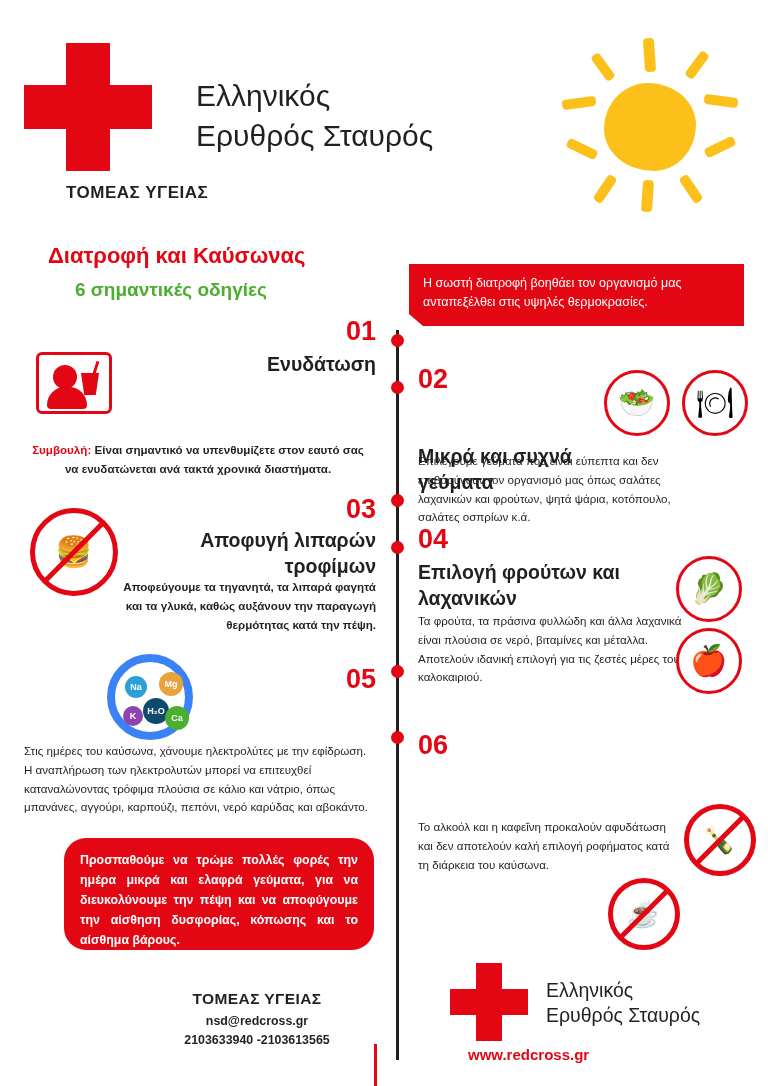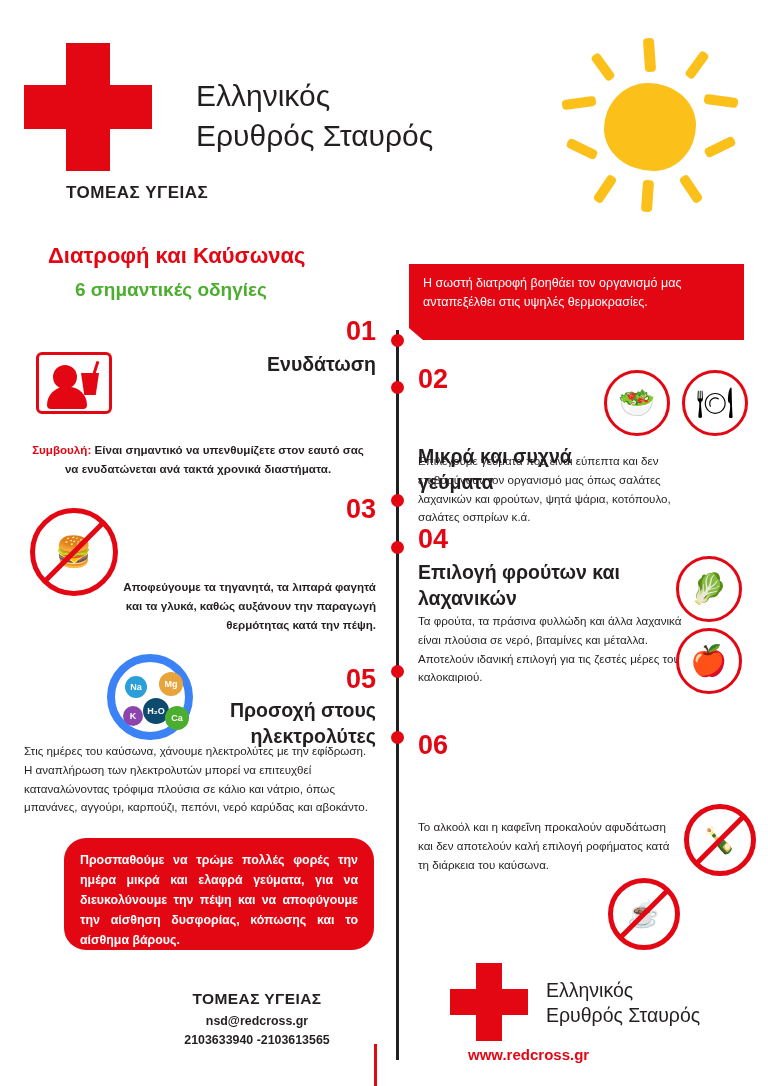--- a/index.html
+++ b/index.html
@@ -39,21 +39,21 @@
   .sun .core {
     position:absolute; left:50px; top:45px; width:92px; height:88px;
     background:#fbc01a; border-radius:48% 52% 46% 54% / 52% 48% 52% 48%;
   }
   .ray {
     position:absolute; background:#fbc01a; border-radius:4px;
   }
 
   
   .banner {
-    position:absolute; left:409px; top:264px; width:335px; height:76px;
+    position:absolute; left:409px; top:264px; width:335px; height:62px;
     background:#e30613; color:#fff;
     font-size:12.5px; line-height:1.5; padding:10px 14px 12px 14px;
     clip-path: polygon(0 0, 100% 0, 100% 100%, 14px 100%, 0 calc(100% - 12px));
   }
 
   
   .sec-title {
     position:absolute; left:48px; top:243px;
     color:#e30613; font-size:22px; font-weight:bold;
   }
@@ -231,40 +231,40 @@
   <div class="step-body" style="left:418px; top:452px; width:268px;">Επιλέγουμε γεύματα που είναι εύπεπτα και δεν επιβαρύνουν τον οργανισμό μας όπως σαλάτες λαχανικών και φρούτων, ψητά ψάρια, κοτόπουλο, σαλάτες οσπρίων κ.ά.</div>
 
   <div class="icon-circle" style="left:604px; top:370px; width:66px; height:66px;">
     <div class="food-emoji">🥗</div>
   </div>
   <div class="icon-circle" style="left:682px; top:370px; width:66px; height:66px;">
     <div class="food-emoji">🍽</div>
   </div>
 
   <div class="num right-align" style="left:300px; top:494px; width:76px;">03</div>
+  <div class="step-head right-align" style="left:110px; top:528px; width:266px;">Αποφυγή λιπαρών τροφίμων</div>
   <div class="step-body right-align" style="left:110px; top:578px; width:266px;font-weight:bold;">Αποφεύγουμε τα τηγανητά, τα λιπαρά φαγητά και τα γλυκά, καθώς αυξάνουν την παραγωγή θερμότητας κατά την πέψη.</div>
 
   <div class="ban" style="left:30px; top:508px; width:88px; height:88px;">
     <div class="food-emoji">🍔</div>
     <div class="slash"></div>
   </div>
 
   <div class="num" style="left:418px; top:524px;">04</div>
   <div class="step-head" style="left:418px; top:560px; width:240px;">Επιλογή φρούτων και λαχανικών</div>
   <div class="step-body" style="left:418px; top:612px; width:268px;">Τα φρούτα, τα πράσινα φυλλώδη και άλλα λαχανικά είναι πλούσια σε νερό, βιταμίνες και μέταλλα. Αποτελούν ιδανική επιλογή για τις ζεστές μέρες του καλοκαιριού.</div>
 
   <div class="icon-circle" style="left:676px; top:556px; width:66px; height:66px;">
     <div class="food-emoji">🥬</div>
   </div>
   <div class="icon-circle" style="left:676px; top:628px; width:66px; height:66px;">
     <div class="food-emoji">🍎</div>
   </div>
 
   <div class="num right-align" style="left:300px; top:664px; width:76px;">05</div>
-  <div class="step-head right-align" style="left:110px; top:698px; width:266px;">Προσοχή στους ηλεκτρολύτες</div>
   <div class="step-body" style="left:24px; top:742px; width:352px;">Στις ημέρες του καύσωνα, χάνουμε ηλεκτρολύτες με την εφίδρωση. Η αναπλήρωση των ηλεκτρολυτών μπορεί να επιτευχθεί καταναλώνοντας τρόφιμα πλούσια σε κάλιο και νάτριο, όπως μπανάνες, αγγούρι, καρπούζι, πεπόνι, νερό καρύδας και αβοκάντο.</div>
 
   <div class="electro">
     <div class="ebub" style="left:10px; top:14px; width:22px; height:22px; background:#2a9fd8;">Na</div>
     <div class="ebub" style="left:44px; top:10px; width:24px; height:24px; background:#e8a33d;">Mg</div>
     <div class="ebub" style="left:8px;  top:44px; width:20px; height:20px; background:#8e44ad;">K</div>
     <div class="ebub" style="left:28px; top:36px; width:26px; height:26px; background:#0c4a6e;">H₂O</div>
     <div class="ebub" style="left:50px; top:44px; width:24px; height:24px; background:#4cae2f;">Ca</div>
   </div>
 

